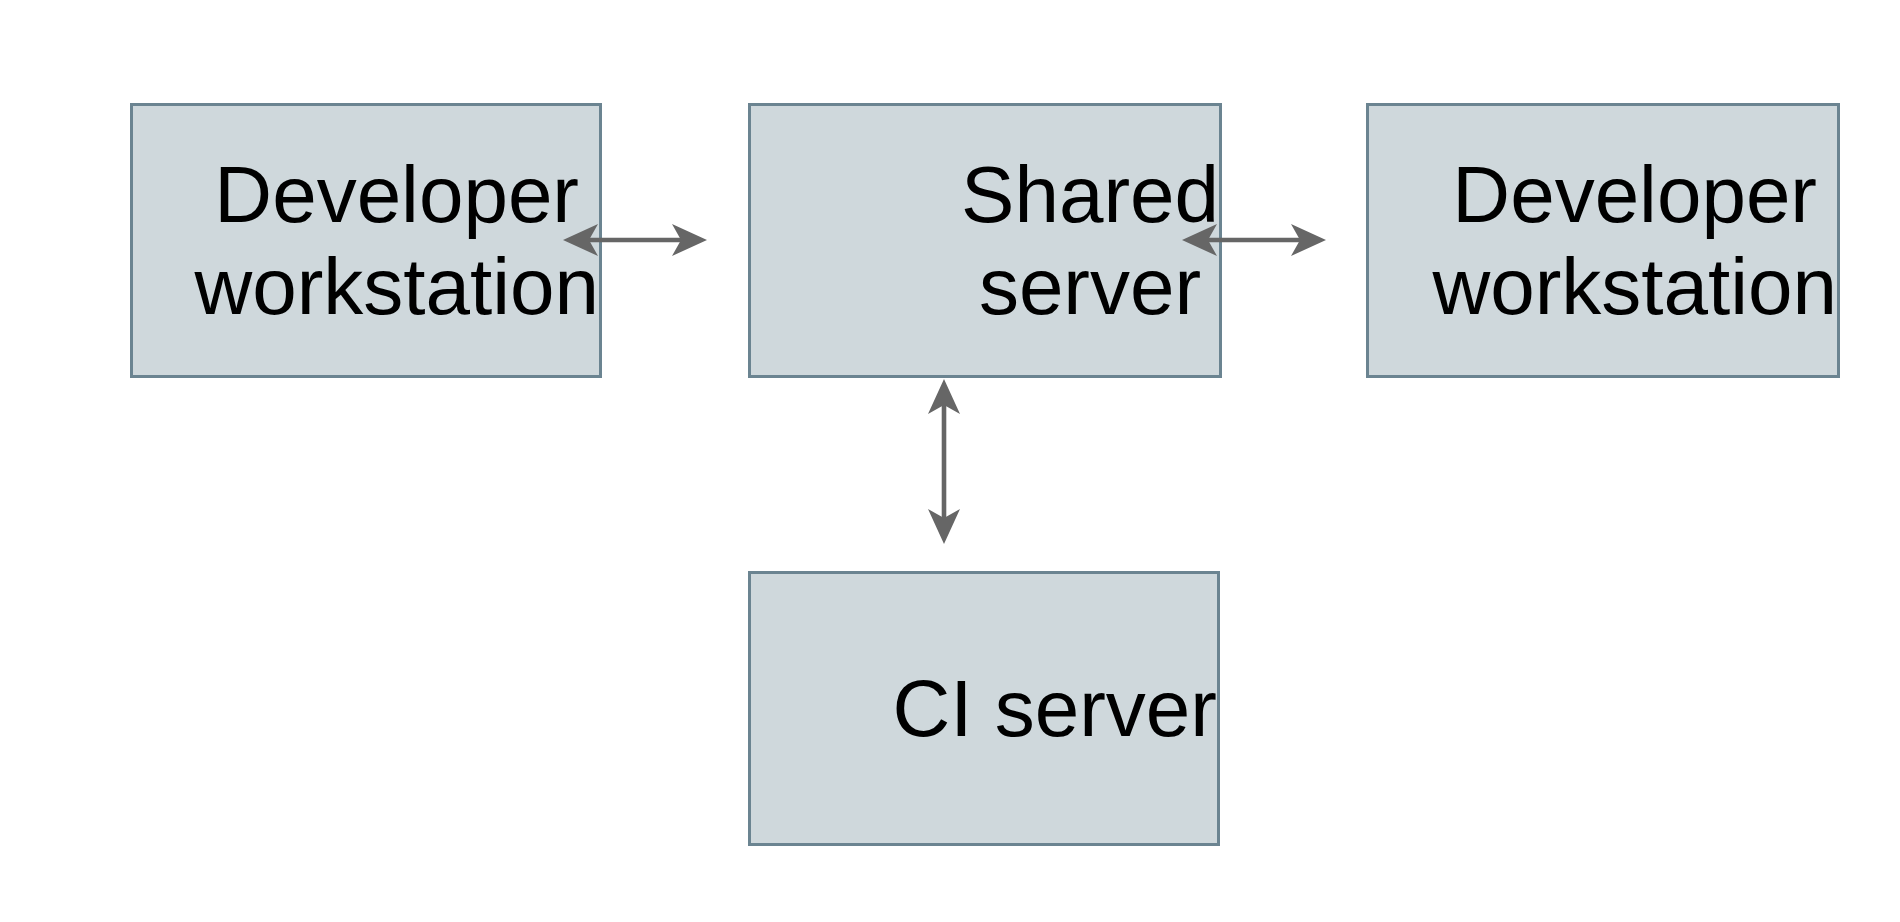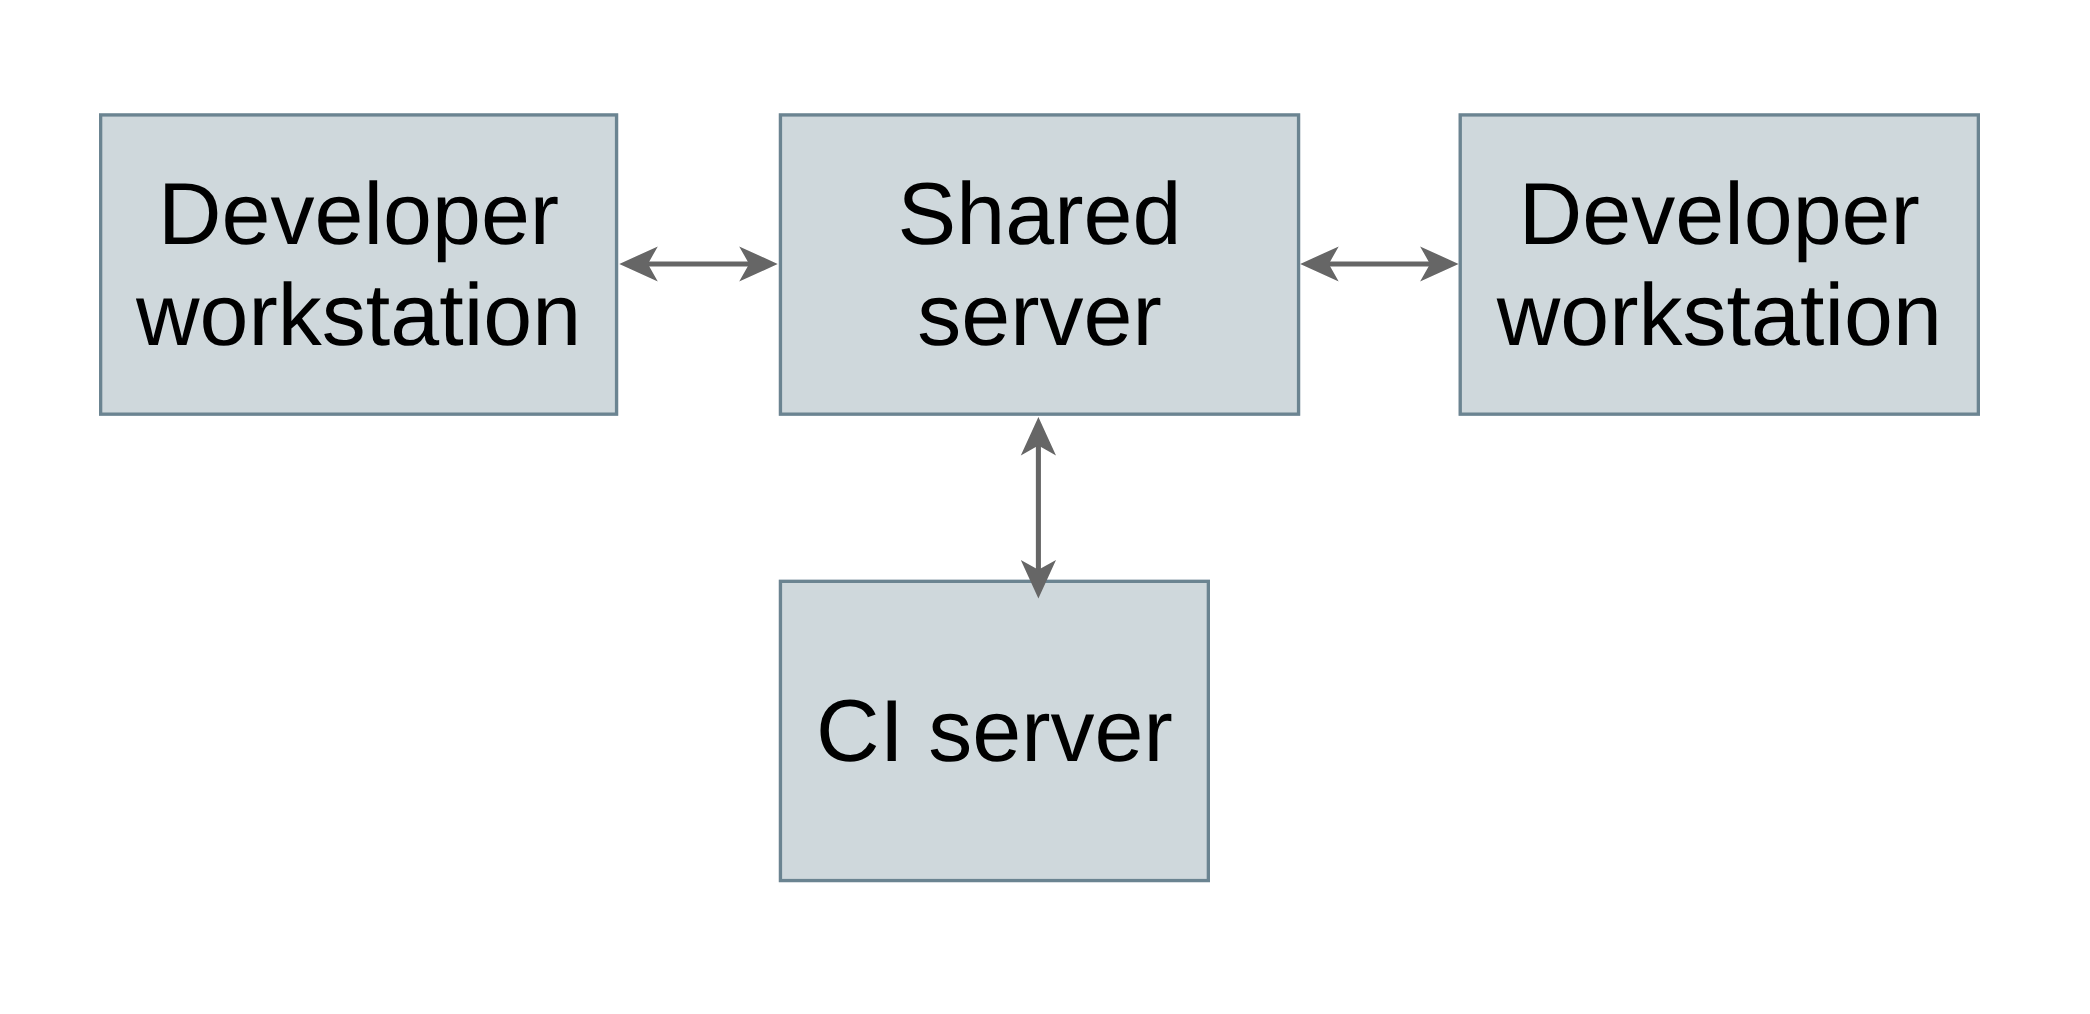--- a/index.html
+++ b/index.html
@@ -18,33 +18,34 @@
     background: var(--background);
     overflow: hidden;
     font-family: "Liberation Sans", sans-serif;
   }
   .node {
     position: absolute;
     background: var(--node-fill);
     border: 3px solid var(--node-border);
     display: flex;
     align-items: center;
-    justify-content: center;
+    justify-content: flex-end;
+    margin-left: 40px;
   }
   .node .label {
     color: var(--text);
     font-size: 80px;
     line-height: 92px;
     text-align: center;
     white-space: pre-line;
   }
   .node-dev-left   { left: 90px;   top: 103px; width: 472px; height: 275px; }
   .node-cache      { left: 708px;  top: 103px; width: 474px; height: 275px; }
   .node-dev-right  { left: 1326px; top: 103px; width: 474px; height: 275px; }
-  .node-ci         { left: 708px;  top: 527px; width: 392px; height: 275px; }
+  .node-ci         { left: 708px;  top: 571px; width: 472px; height: 275px; }
   .arrow {
     position: absolute;
     color: var(--arrow);
     display: block;
   }
   .arrow-left  { left: 562px;  top: 223px; }
   .arrow-right { left: 1181px; top: 223px; }
   .arrow-down  { left: 927px;  top: 378px; }
 </style>
 </head>

